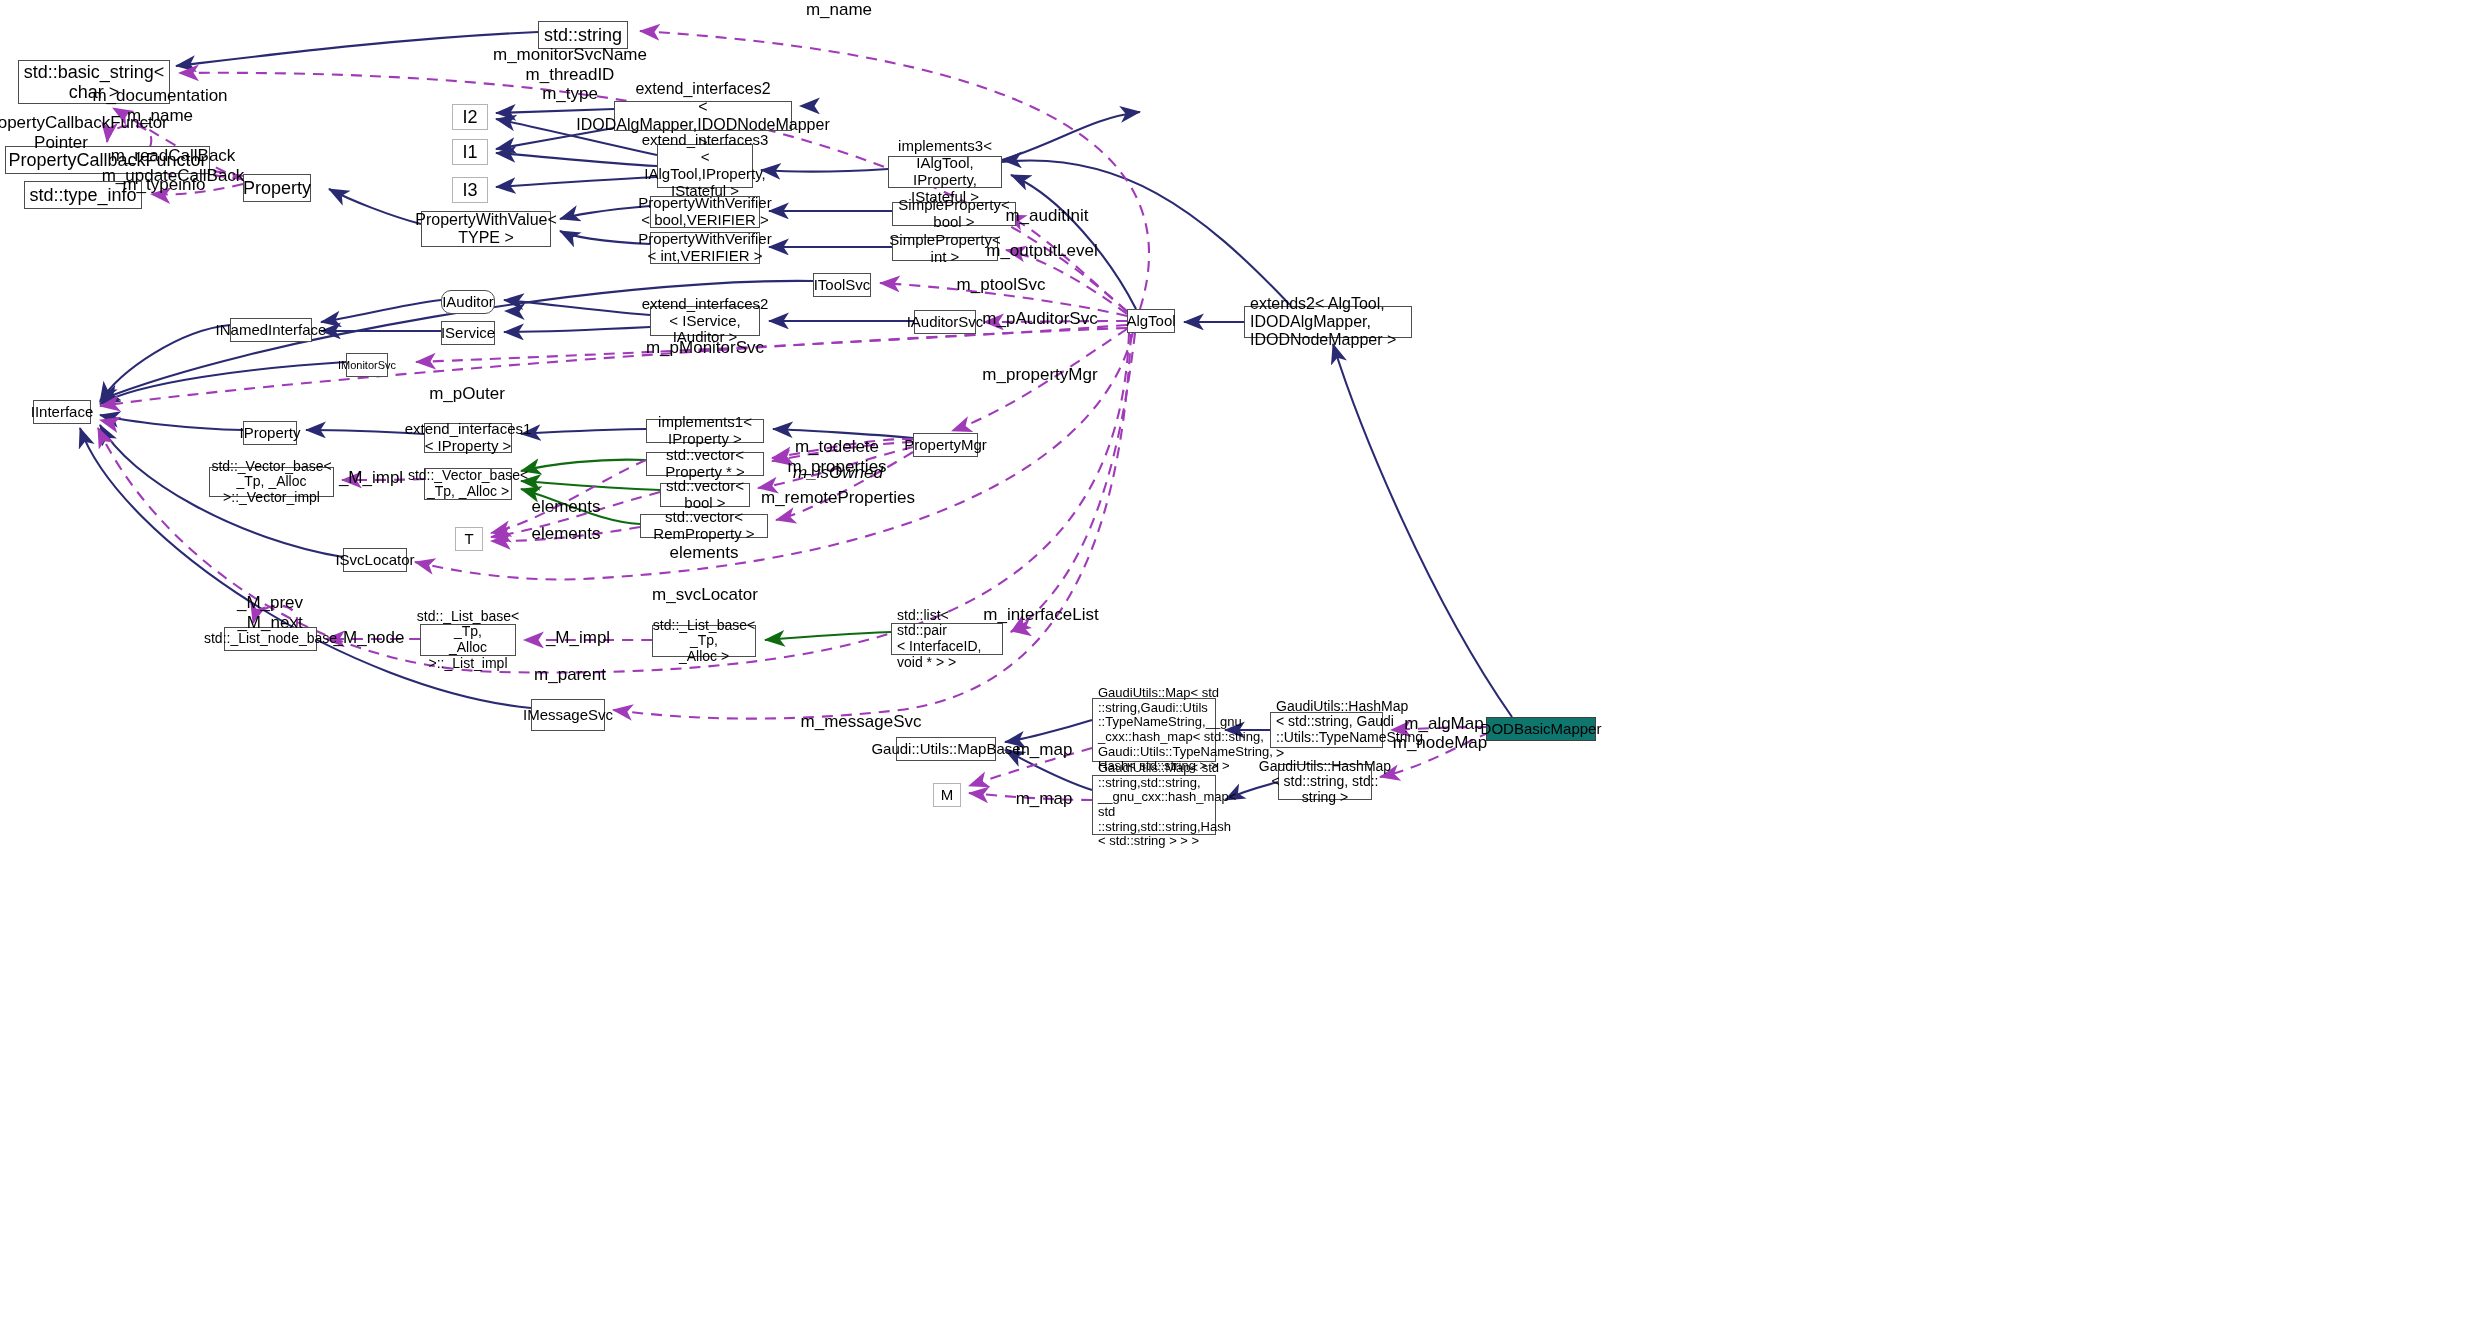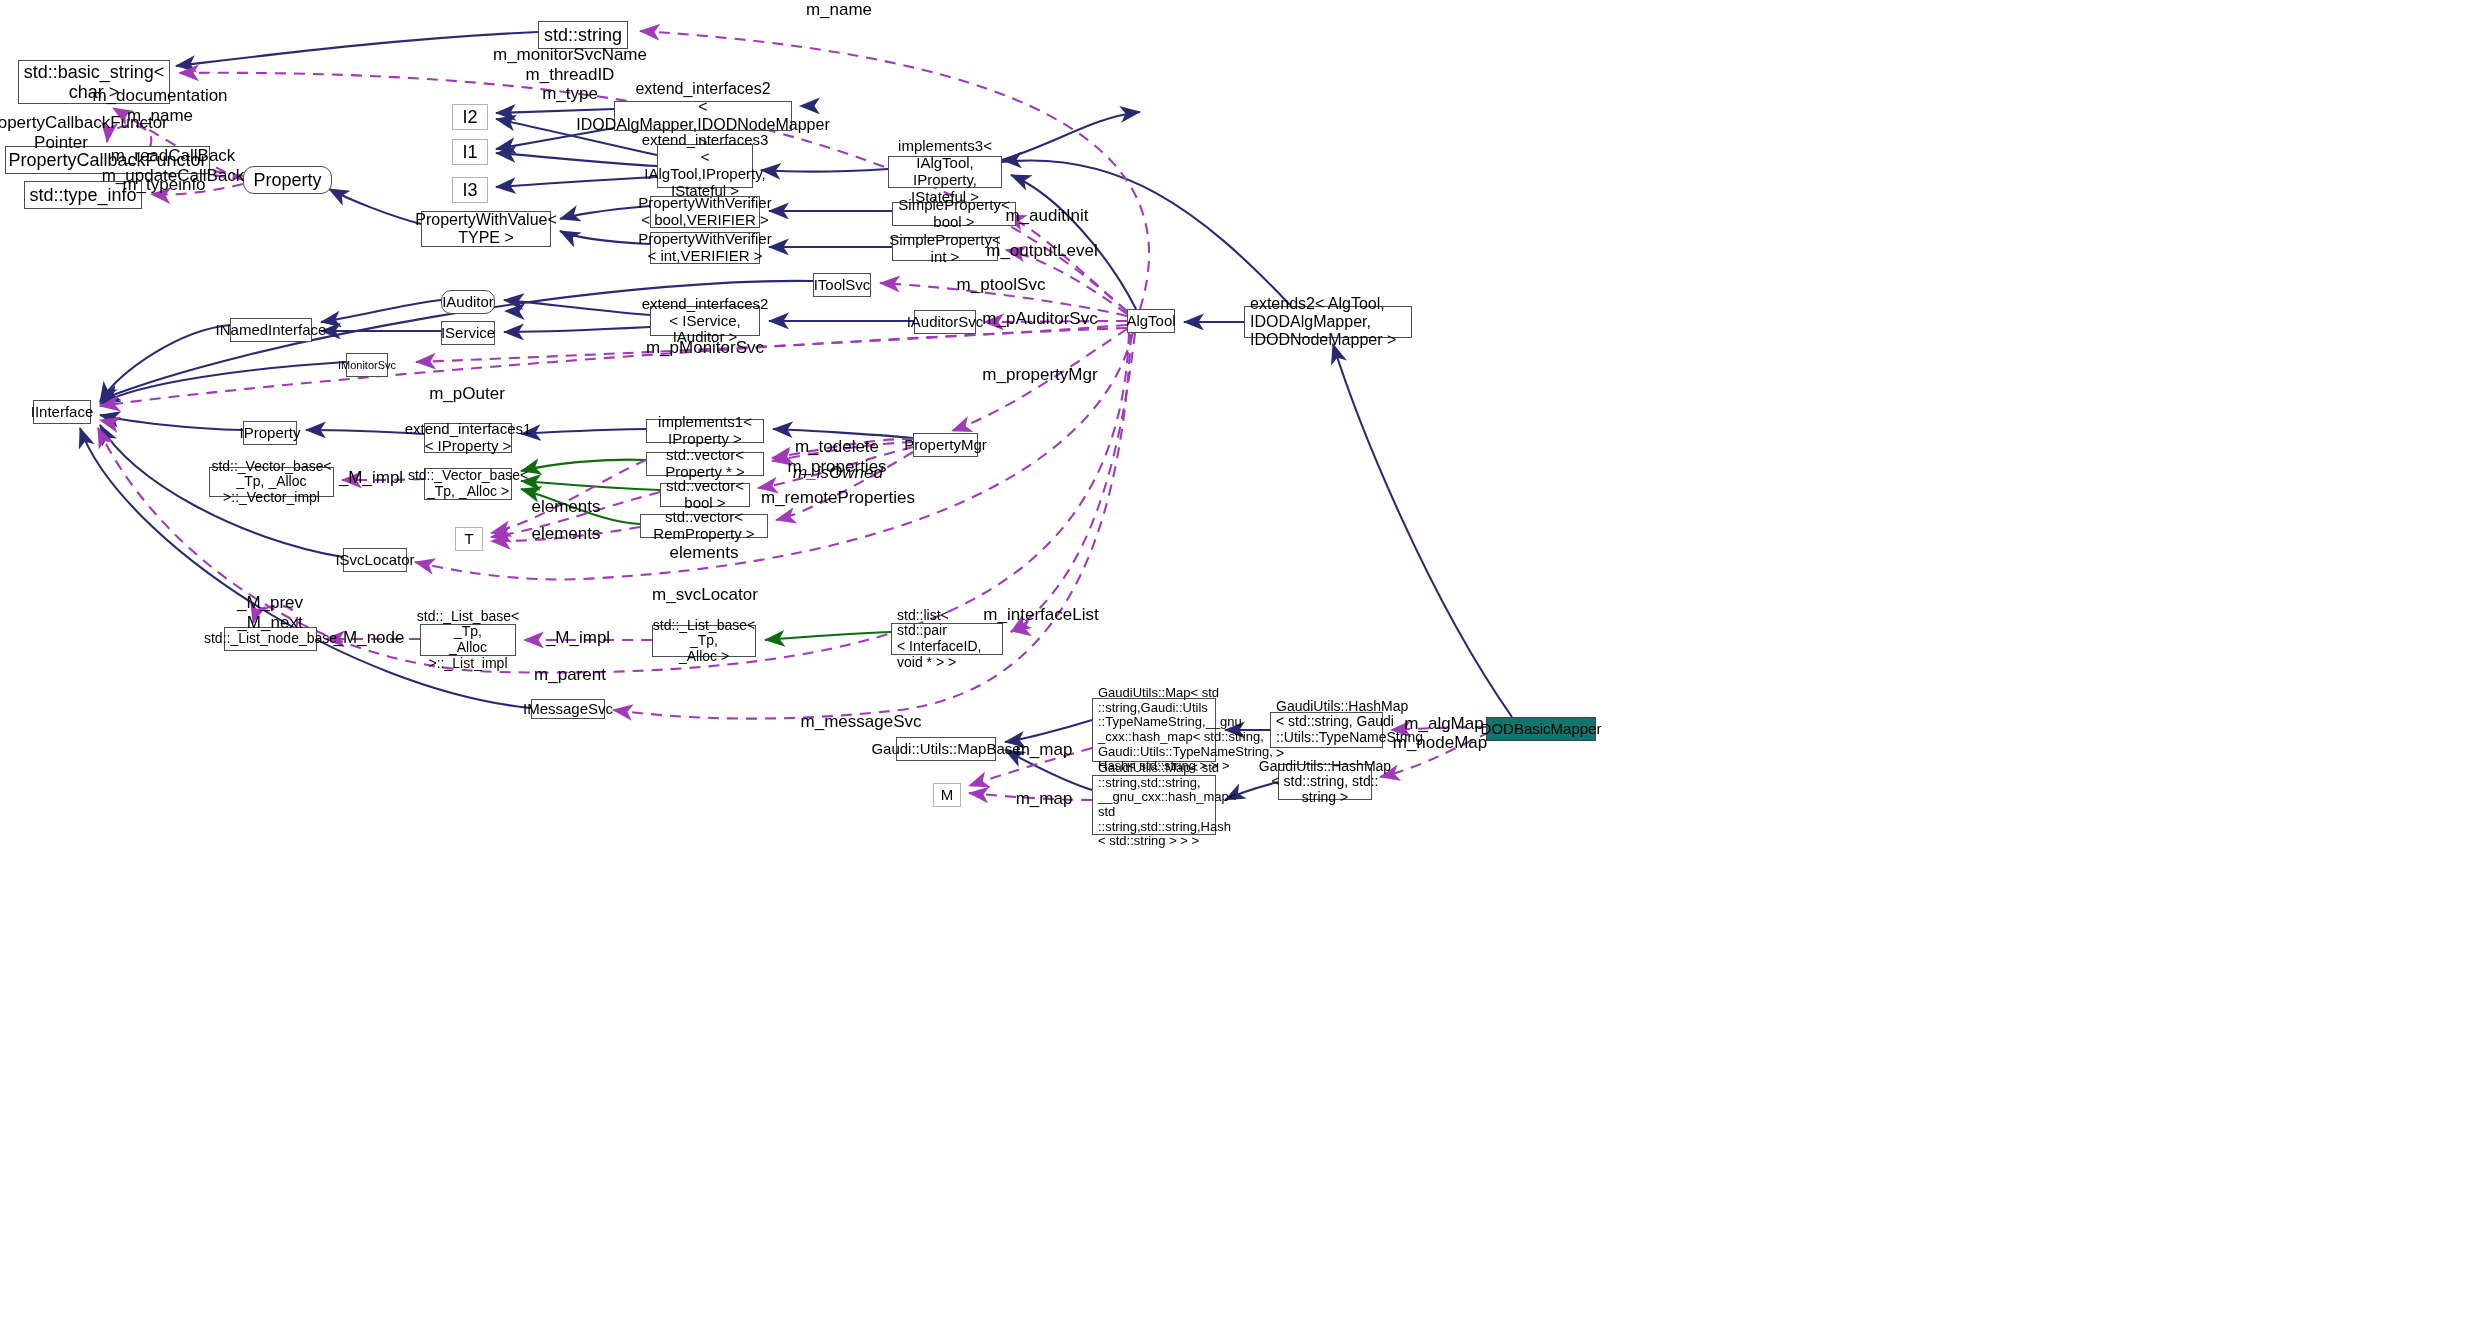--- a/index.html
+++ b/index.html
@@ -240,21 +240,21 @@
       <path d="M1092,748 C1050,760 1000,775 969,786"></path>
       <path d="M1092,800 C1050,800 1000,796 969,793"></path>
     </g>
   </svg>
 
   <div class="node" style="left:18px;top:60px;width:152px;height:44px;">std::basic_string&lt;
 char &gt;</div>
   <div class="node" style="left:538px;top:21px;width:90px;height:28px;">std::string</div>
   <div class="node" style="left:5px;top:146px;width:205px;height:28px;">PropertyCallbackFunctor</div>
   <div class="node" style="left:24px;top:181px;width:118px;height:28px;">std::type_info</div>
-  <div class="node" style="left:243px;top:166px;width:89px;height:28px;border-radius:11px;">Property</div>
+  <div class="node" style="left:243px;top:174px;width:68px;height:28px;">Property</div>
   <div class="node light" style="left:452px;top:104px;width:36px;height:26px;">I2</div>
   <div class="node light" style="left:452px;top:139px;width:36px;height:26px;">I1</div>
   <div class="node light" style="left:452px;top:177px;width:36px;height:26px;">I3</div>
   <div class="node" style="left:614px;top:101px;width:178px;height:30px;font-size:16px;">extend_interfaces2
 &lt; IDODAlgMapper,IDODNodeMapper &gt;</div>
   <div class="node" style="left:657px;top:144px;width:96px;height:44px;font-size:15px;">extend_interfaces3
 &lt; IAlgTool,IProperty,
 IStateful &gt;</div>
   <div class="node" style="left:421px;top:211px;width:130px;height:36px;font-size:16px;">PropertyWithValue&lt;
 TYPE &gt;</div>
@@ -292,21 +292,21 @@
   <div class="node" style="left:640px;top:514px;width:128px;height:24px;font-size:15px;">std::vector&lt; RemProperty &gt;</div>
   <div class="node light" style="left:455px;top:527px;width:28px;height:24px;font-size:15px;">T</div>
   <div class="node" style="left:343px;top:548px;width:64px;height:24px;font-size:15px;">ISvcLocator</div>
   <div class="node" style="left:224px;top:627px;width:93px;height:24px;font-size:14px;">std::_List_node_base</div>
   <div class="node" style="left:420px;top:624px;width:96px;height:32px;font-size:14px;">std::_List_base&lt; _Tp,
 _Alloc &gt;::_List_impl</div>
   <div class="node" style="left:652px;top:625px;width:104px;height:32px;font-size:14px;">std::_List_base&lt; _Tp,
 _Alloc &gt;</div>
   <div class="node lead" style="left:891px;top:623px;width:112px;height:32px;font-size:14px;">std::list&lt; std::pair
 &lt; InterfaceID, void * &gt; &gt;</div>
-  <div class="node" style="left:531px;top:699px;width:74px;height:20px;font-size:15px;">IMessageSvc</div>
+  <div class="node" style="left:531px;top:699px;width:74px;height:32px;font-size:15px;">IMessageSvc</div>
   <div class="node" style="left:896px;top:737px;width:100px;height:24px;font-size:15px;">Gaudi::Utils::MapBase</div>
   <div class="node light" style="left:933px;top:783px;width:28px;height:24px;font-size:15px;">M</div>
   <div class="node lead" style="left:1092px;top:698px;width:124px;height:64px;font-size:13px;">GaudiUtils::Map&lt; std
 ::string,Gaudi::Utils
 ::TypeNameString,__gnu
 _cxx::hash_map&lt; std::string,
 Gaudi::Utils::TypeNameString,
 Hash&lt; std::string &gt; &gt; &gt;</div>
   <div class="node lead" style="left:1092px;top:775px;width:124px;height:60px;font-size:13px;">GaudiUtils::Map&lt; std
 ::string,std::string,

